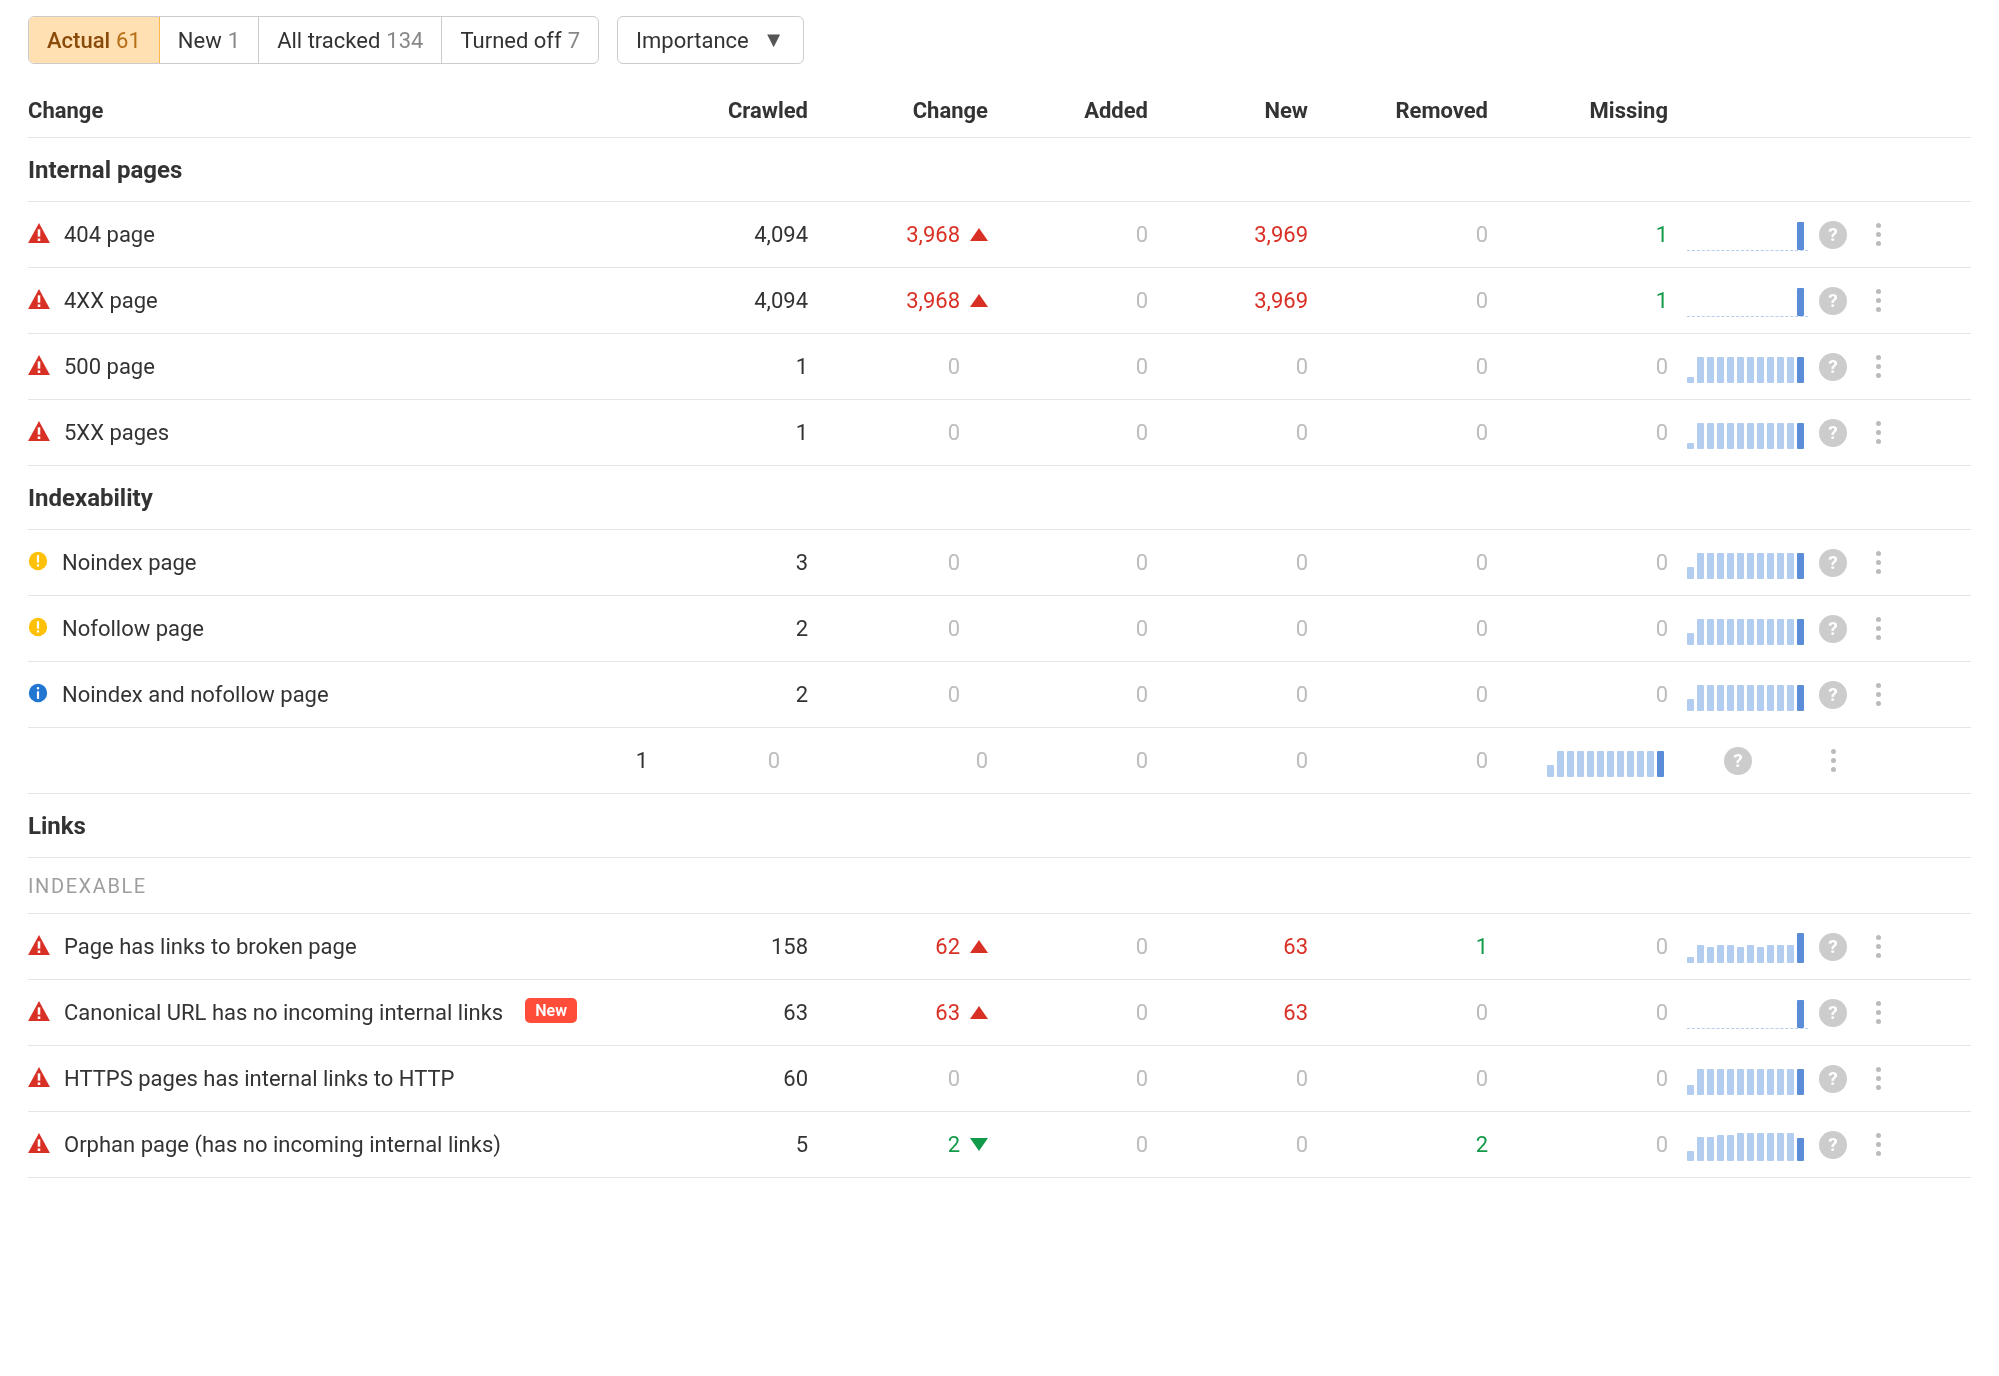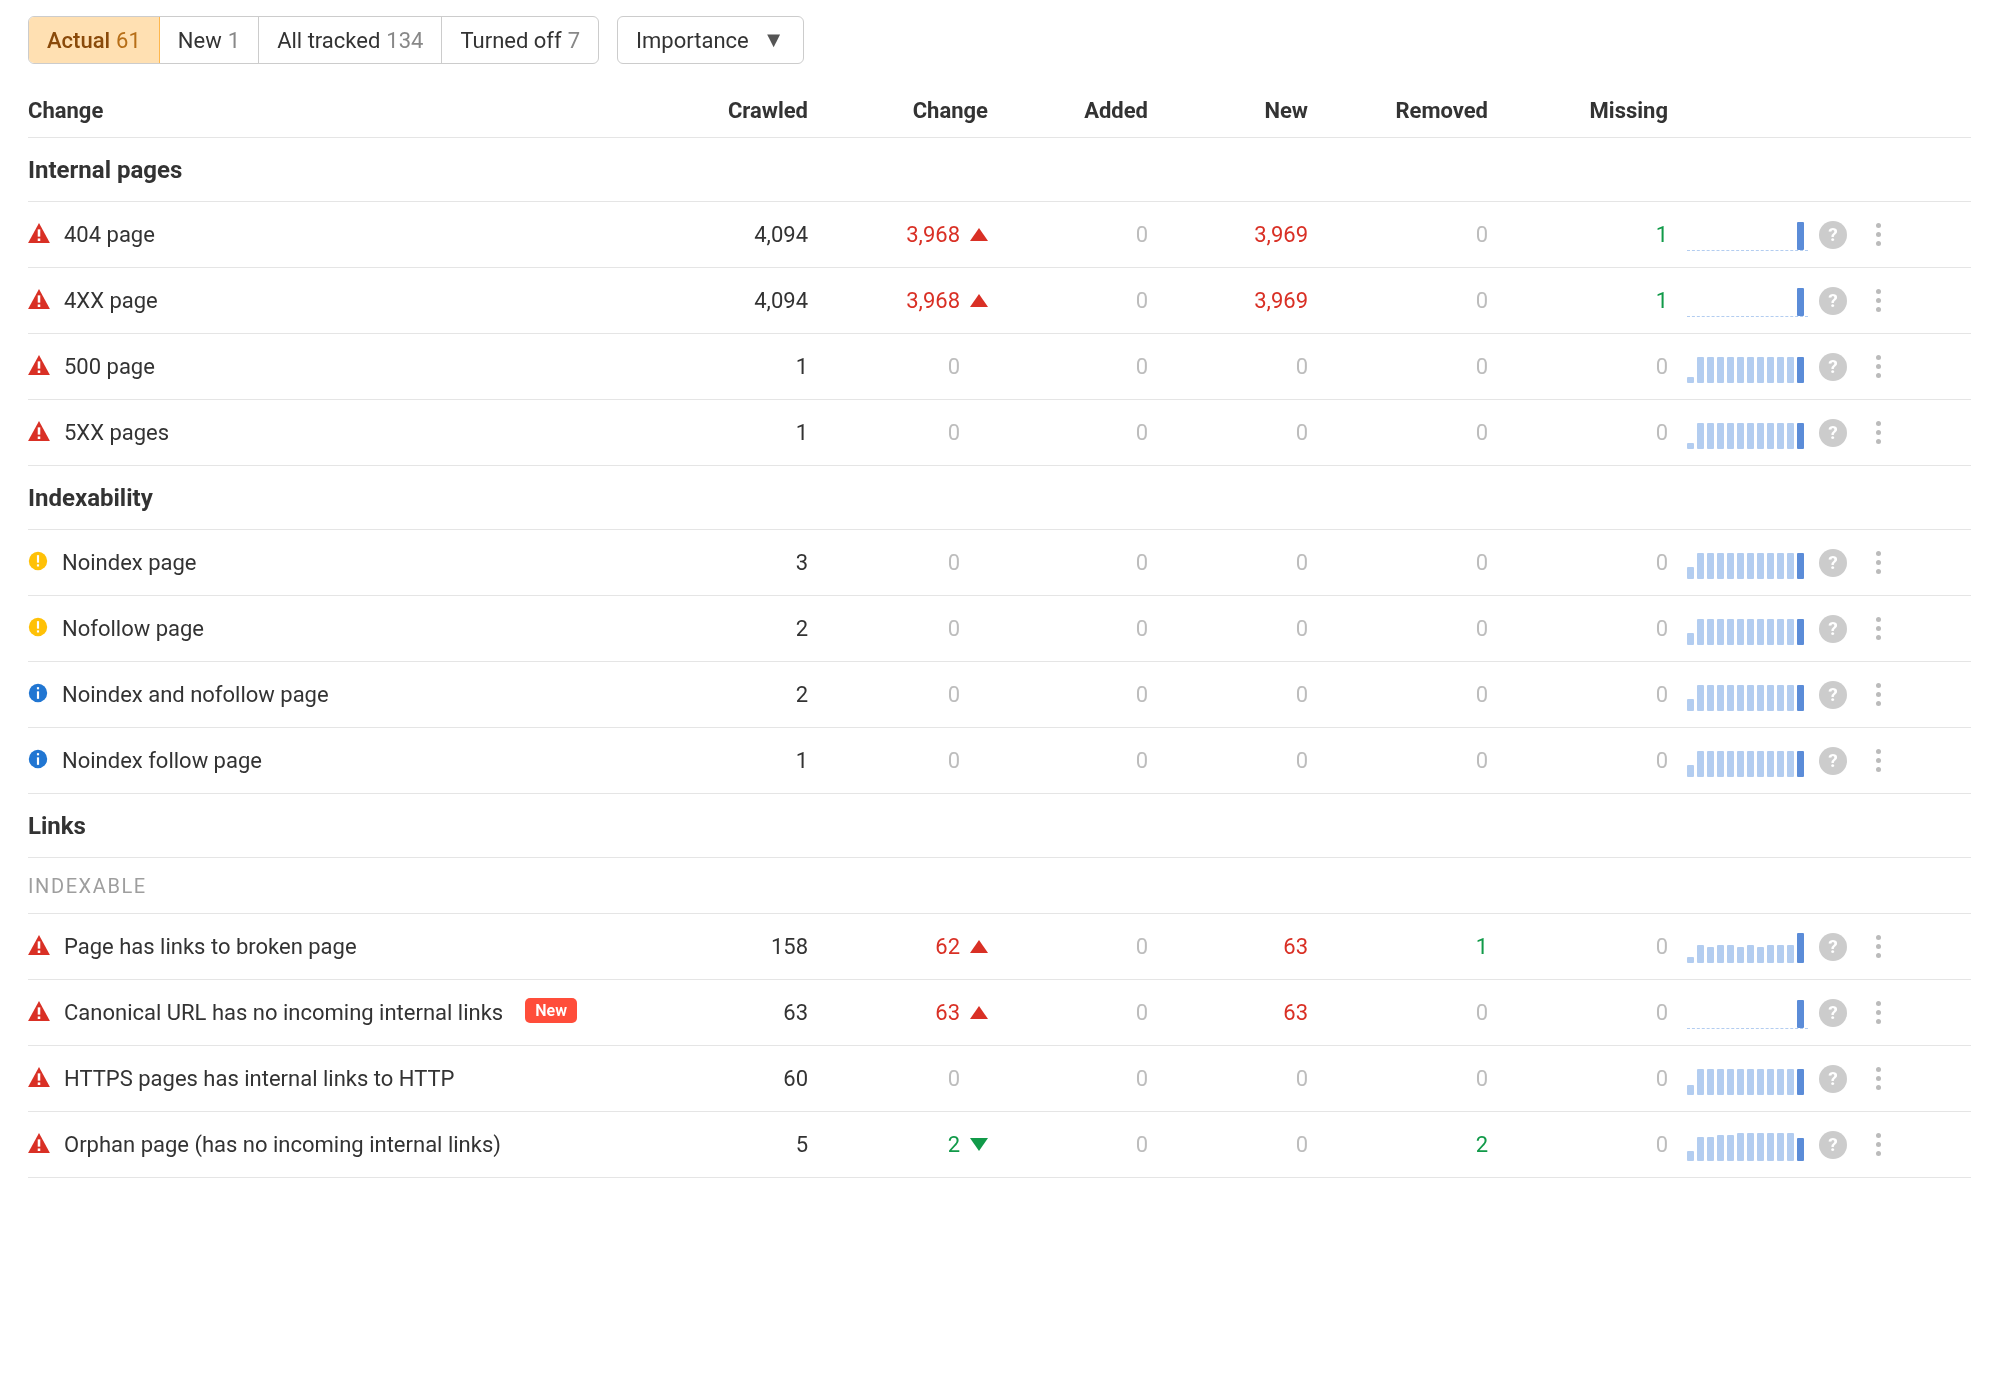--- a/index.html
+++ b/index.html
@@ -448,30 +448,20 @@
             </div>
           </div>
           <div class="help">?</div>
           <div class="kebab">
             <span></span>
             <span></span>
             <span></span>
           </div>
         </div>
         <div class="row">
-          <div class="issue-cell">
-            <span class="sev-icon">
-              <svg width="20" height="20" viewBox="0 0 24 24">
-                <circle cx="12" cy="12" r="11" fill="#2176d2"></circle>
-                <rect x="10.7" y="10" width="2.6" height="9" fill="#fff"></rect>
-                <rect x="10.7" y="5" width="2.6" height="2.6" fill="#fff"></rect>
-              </svg>
-            </span>
-            <div class="issue-name">Noindex follow page</div>
-          </div>
           <div class="num">1</div>
           <div class="num change">
             <span class="muted" style="color: var(--muted);">0</span>
             <span style="width: 18px;"></span>
           </div>
           <div class="num muted">0</div>
           <div class="num muted">0</div>
           <div class="num muted">0</div>
           <div class="num muted">0</div>
           <div style="display: flex; justify-content: flex-end;">

